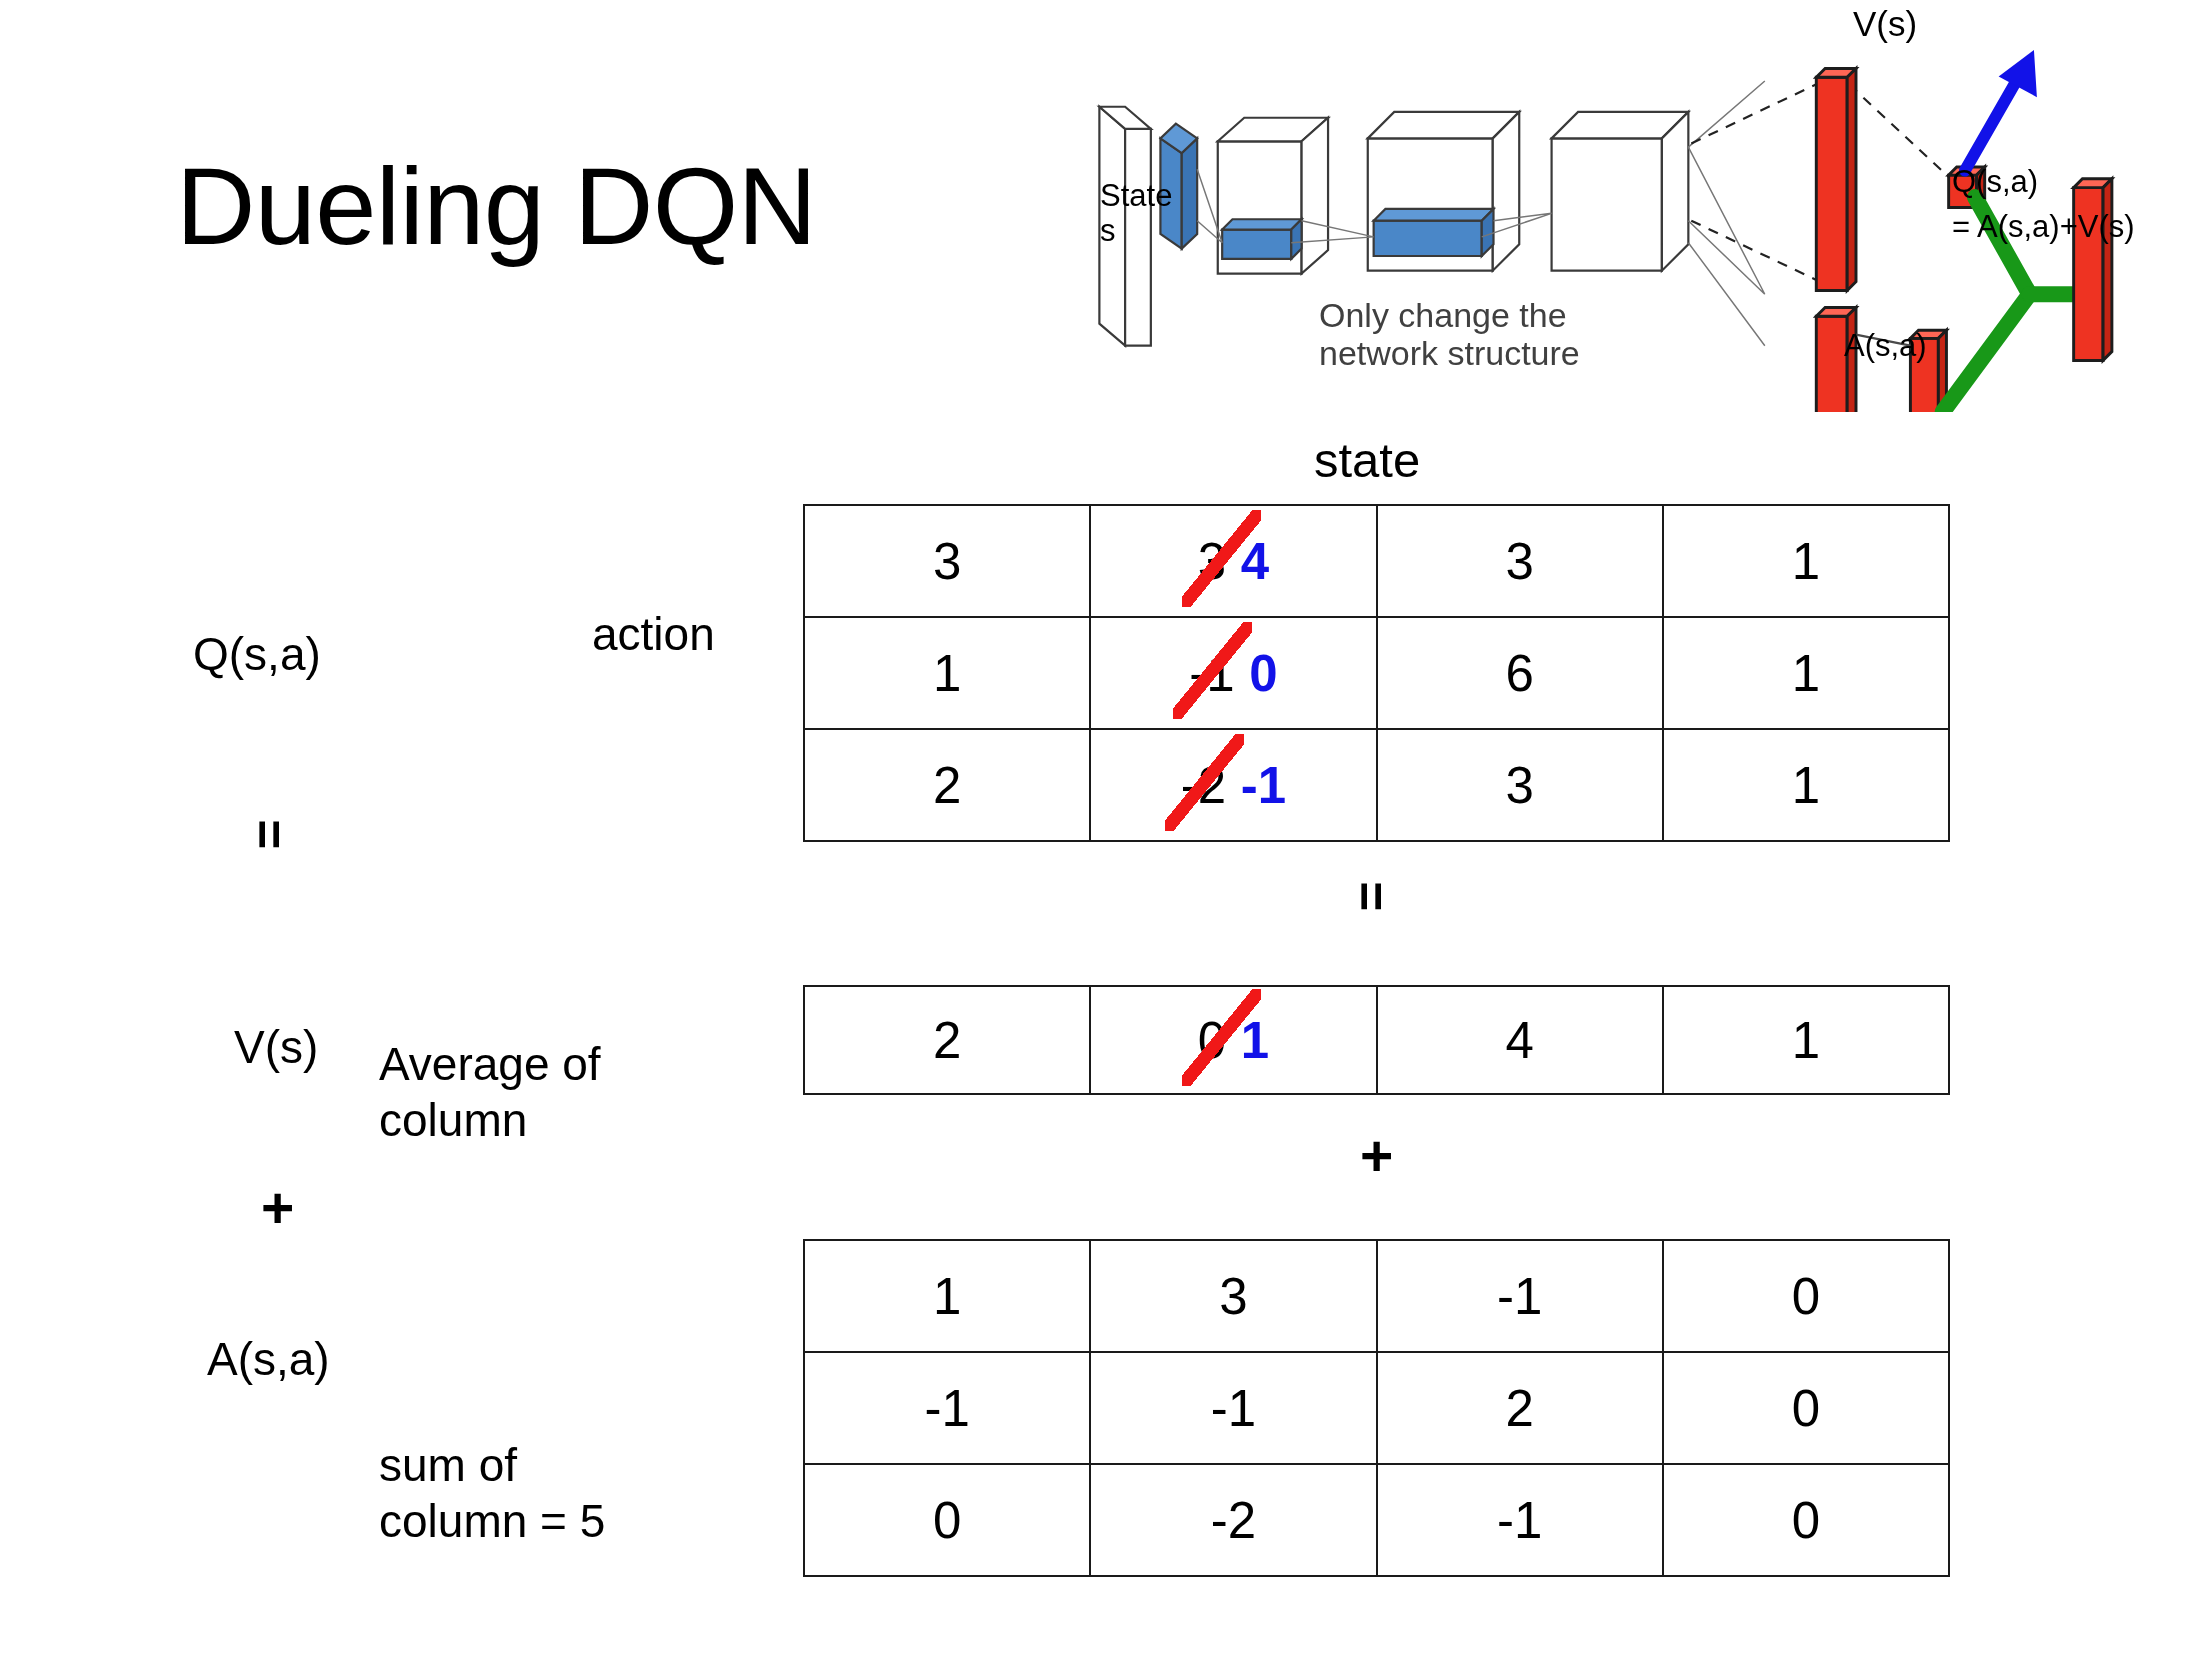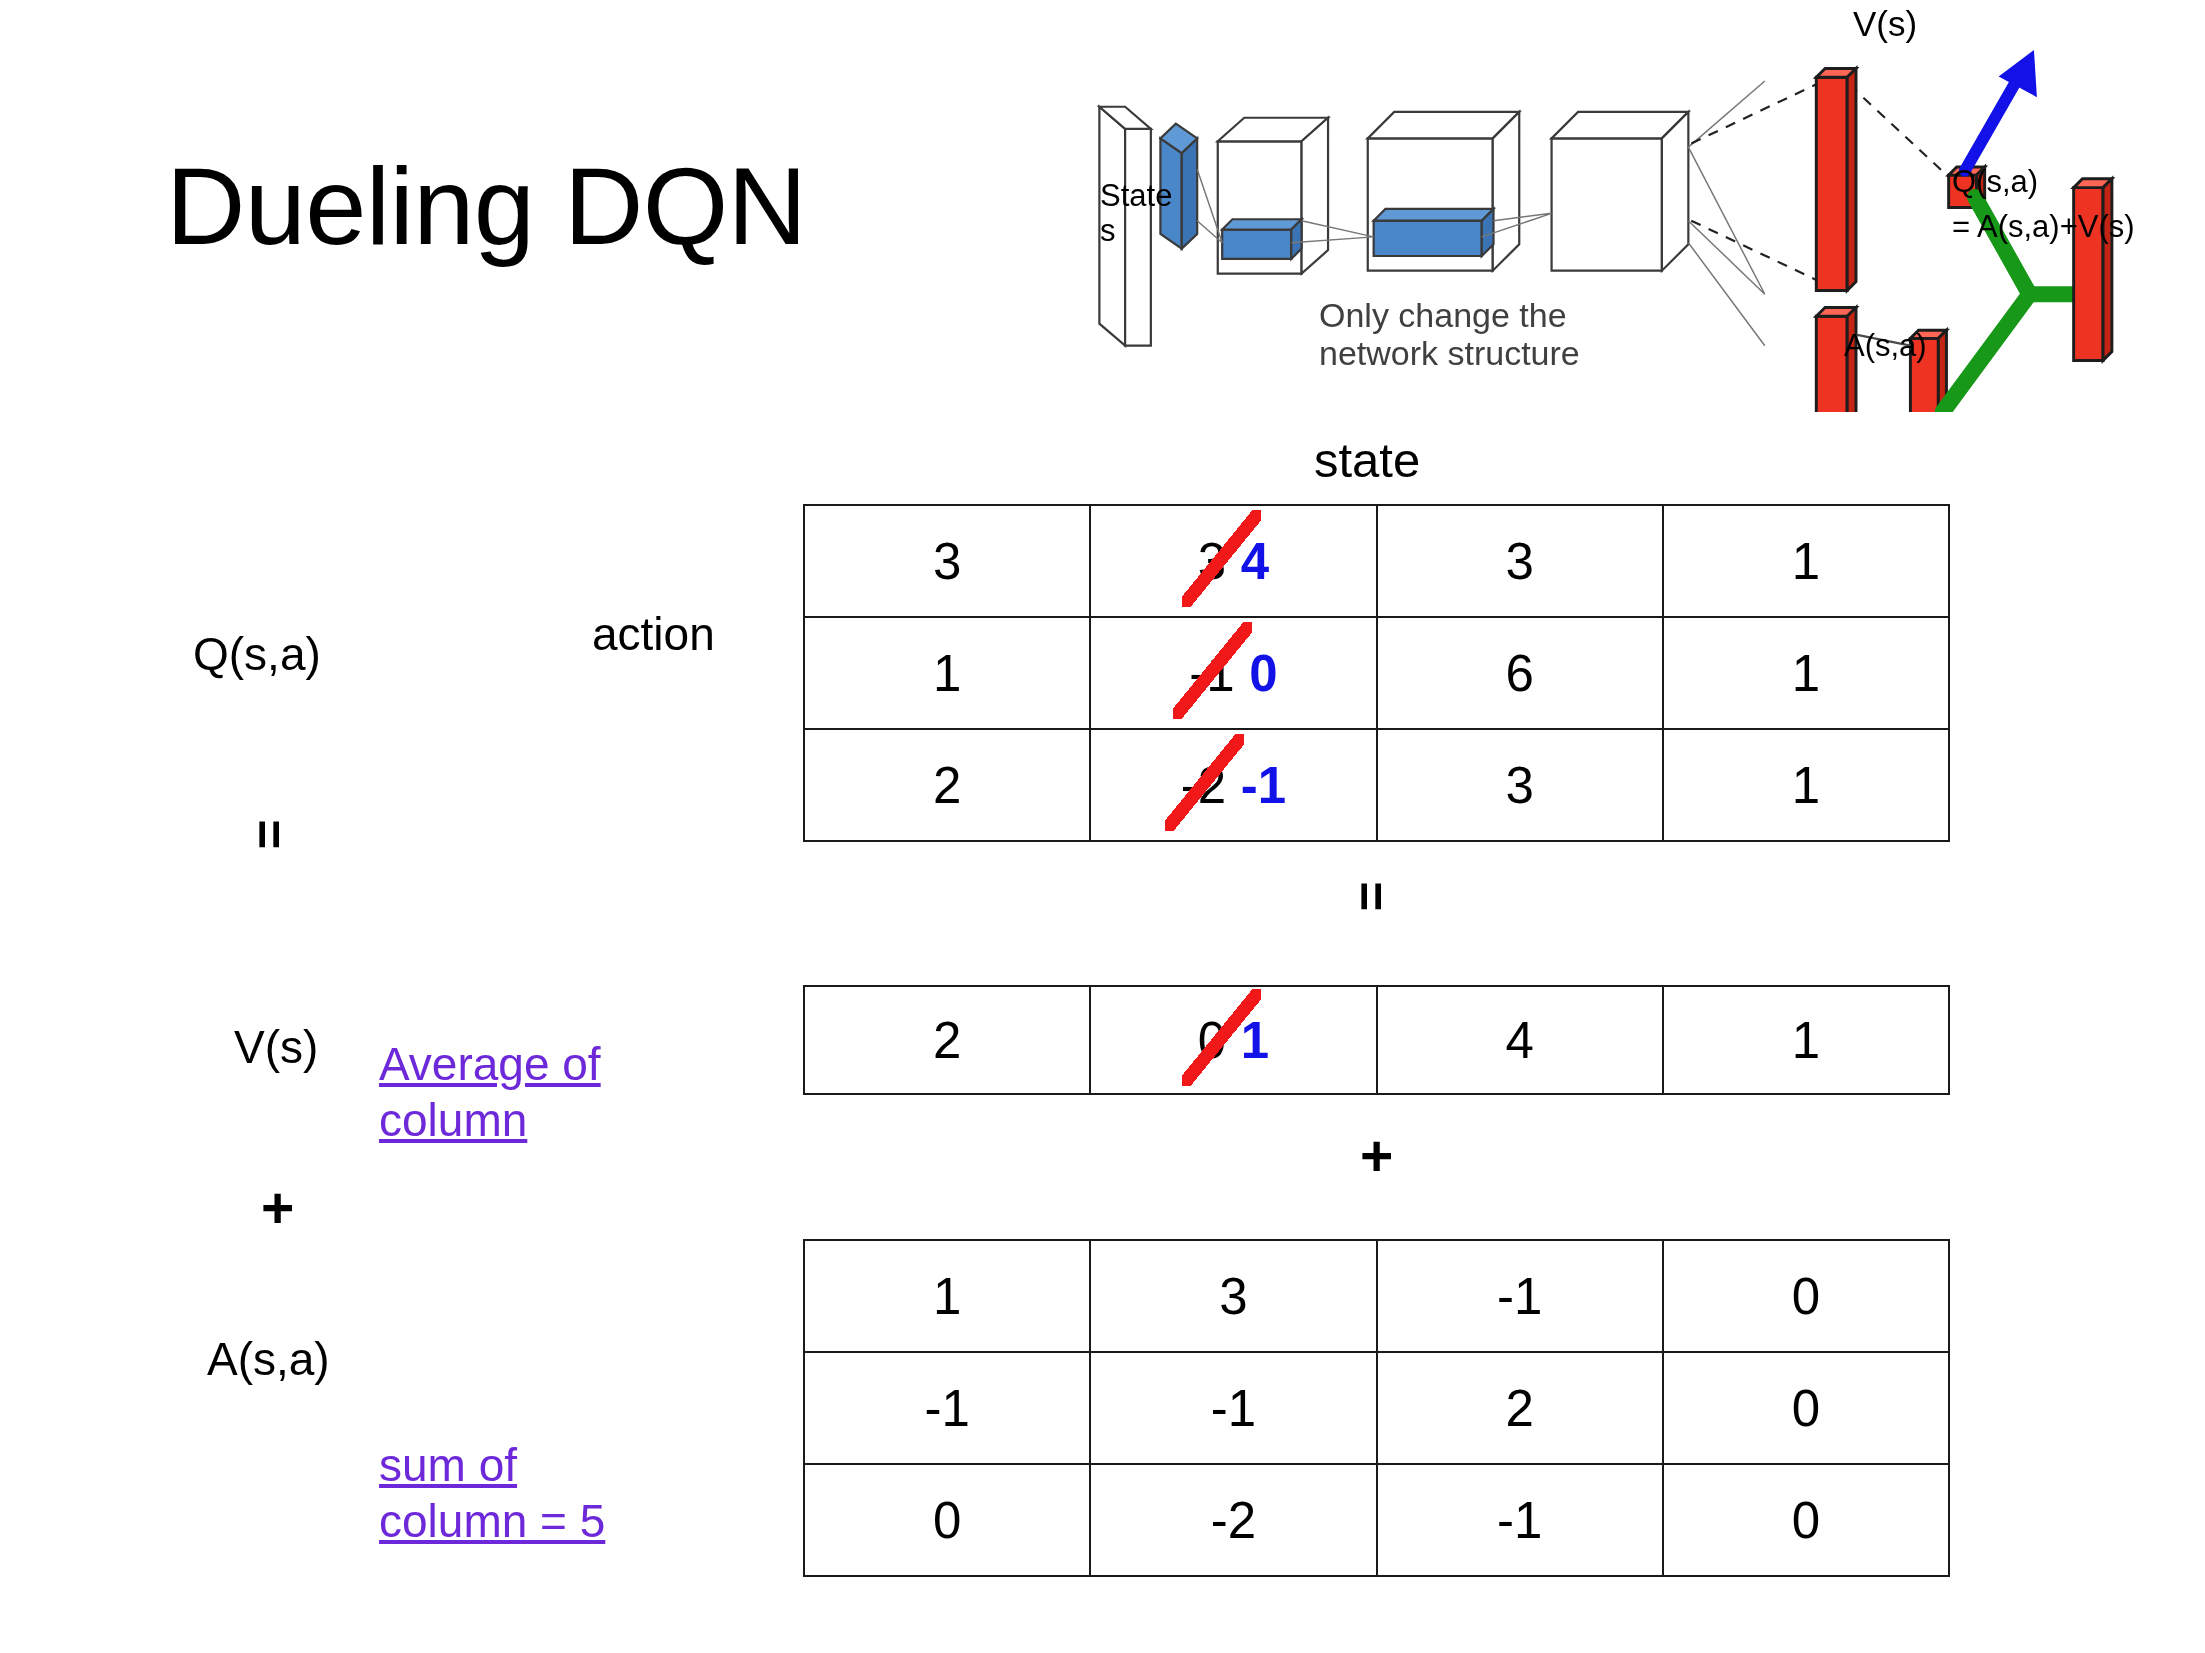--- a/index.html
+++ b/index.html
@@ -12,21 +12,21 @@
     height: 1654px;
     position: relative;
     overflow: hidden;
     font-family: "Liberation Sans", sans-serif;
     color: #000000;
   }
 
   
   #slide-title {
     position: absolute;
-    left: 166px;
+    left: 176px;
     top: 151px;
     font-size: 110px;
     font-weight: 400;
     letter-spacing: -0.7px;
     line-height: 1;
     white-space: nowrap;
   }
 
   
   #network-diagram {
@@ -47,25 +47,24 @@
   #label-state      { left: 1100px; top: 179px;  font-size: 31px; }
   #label-vs-top     { left: 1853px; top: 4.4px;    font-size: 35px; }
   #label-qsa        { left: 1952px; top: 165px;  font-size: 31px; }
   #label-qsa-eq     { left: 1952px; top: 210px;  font-size: 31px; text-align: center; }
   #label-asa-net    { left: 1844px; top: 329px;  font-size: 31px; }
   #label-only-change{ left: 1319px; top: 296px;  font-size: 34px; color: #404040; }
 
   
   .blue-note {
     position: absolute;
-    color: #6d28d9;
+    color: #000000;
     font-size: 46px;
     line-height: 1.22;
     white-space: pre;
-    text-decoration: underline;
   }
 
   .black-label {
     position: absolute;
     color: #000000;
     font-size: 46px;
     line-height: 1.12;
     white-space: pre;
   }
 

